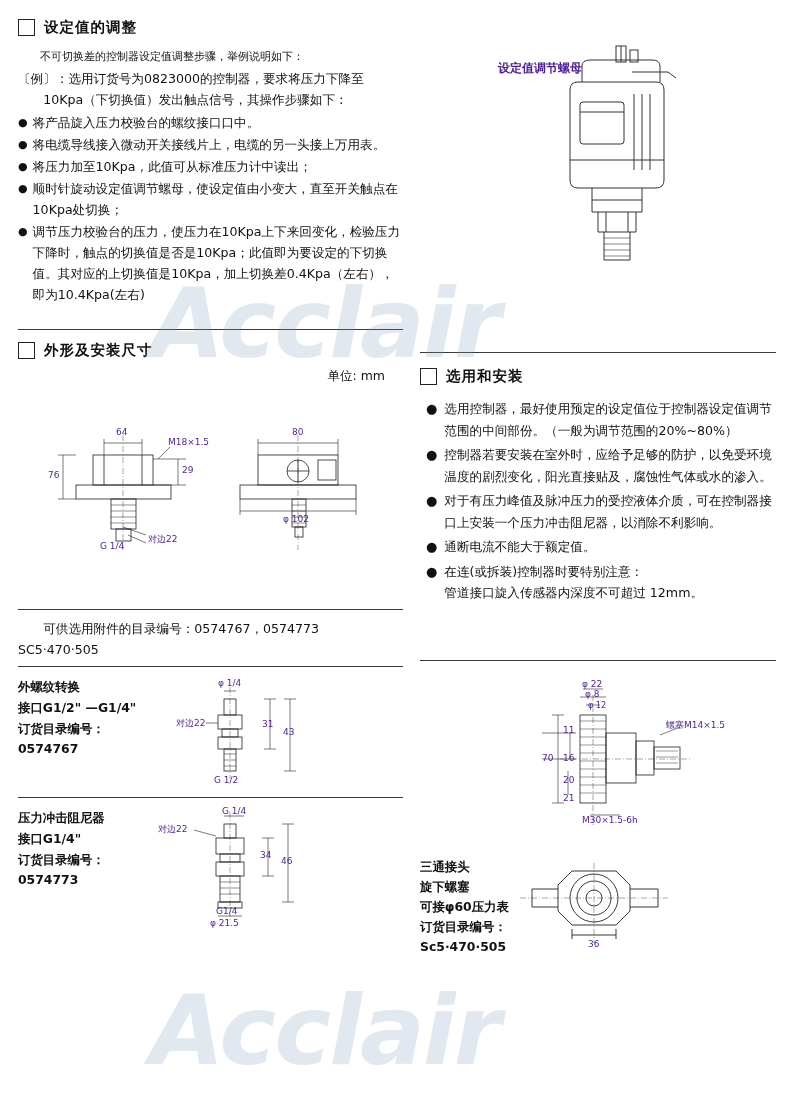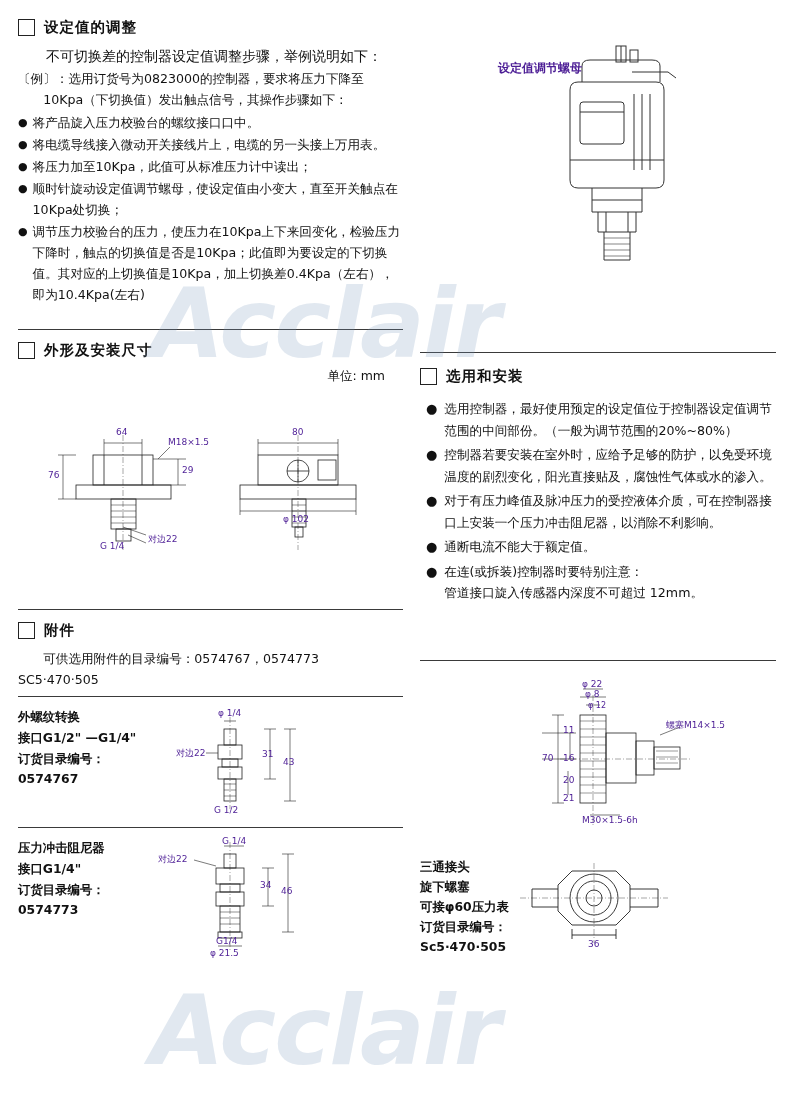--- a/index.html
+++ b/index.html
@@ -71,21 +71,21 @@
   }
   .col-right {
     position: absolute;
     left: 420px;
     width: 356px;
     top: 0;
   }
 
   
   .body-txt {
-    font-size: 14px;
+    font-size: 11px;
     line-height: 21px;
     text-align: justify;
   }
   .indent2 { text-indent: 2em; }
   .bullet-row {
     display: flex;
     gap: 5px;
     font-size: 12.6px;
     line-height: 21px;
     margin-top: 1px;
@@ -259,24 +259,20 @@
       <div class="lbl" style="left:150px;top:22px;">M18×1.5</div>
       <div class="lbl" style="left:164px;top:50px;">29</div>
       <div class="lbl" style="left:30px;top:55px;">76</div>
       <div class="lbl" style="left:130px;top:118px;">对边22</div>
       <div class="lbl" style="left:82px;top:126px;">G 1/4</div>
       <div class="lbl" style="left:274px;top:12px;text-align:right;">80</div>
       <div class="lbl" style="left:265px;top:99px;">φ 102</div>
     </div>
 
     <div style="margin-top:44px;" class="rule"></div>
-    <div style="margin-top:11px;" class="sec-head">
-      <div class="sec-box"></div>
-      <div class="sec-title">附件</div>
-    </div>
     <div style="margin-top:8px;text-indent:2em;" class="acc-txt">可供选用附件的目录编号：0574767，0574773</div>
     <div class="acc-txt">SC5·470·505</div>
 
     <div style="margin-top:6px;" class="rule"></div>
 
     <div class="fig" style="height:118px;margin-top:8px;">
       <div class="acc-label" style="position:absolute;left:0;top:2px;font-weight:bold;">外螺纹转换</div>
       <div class="acc-label" style="position:absolute;left:0;top:23px;font-weight:bold;">接口G1/2" —G1/4"</div>
       <div class="acc-label" style="position:absolute;left:0;top:44px;font-weight:bold;">订货目录编号：</div>
       <div class="acc-label" style="position:absolute;left:0;top:64px;font-weight:bold;">0574767</div>

